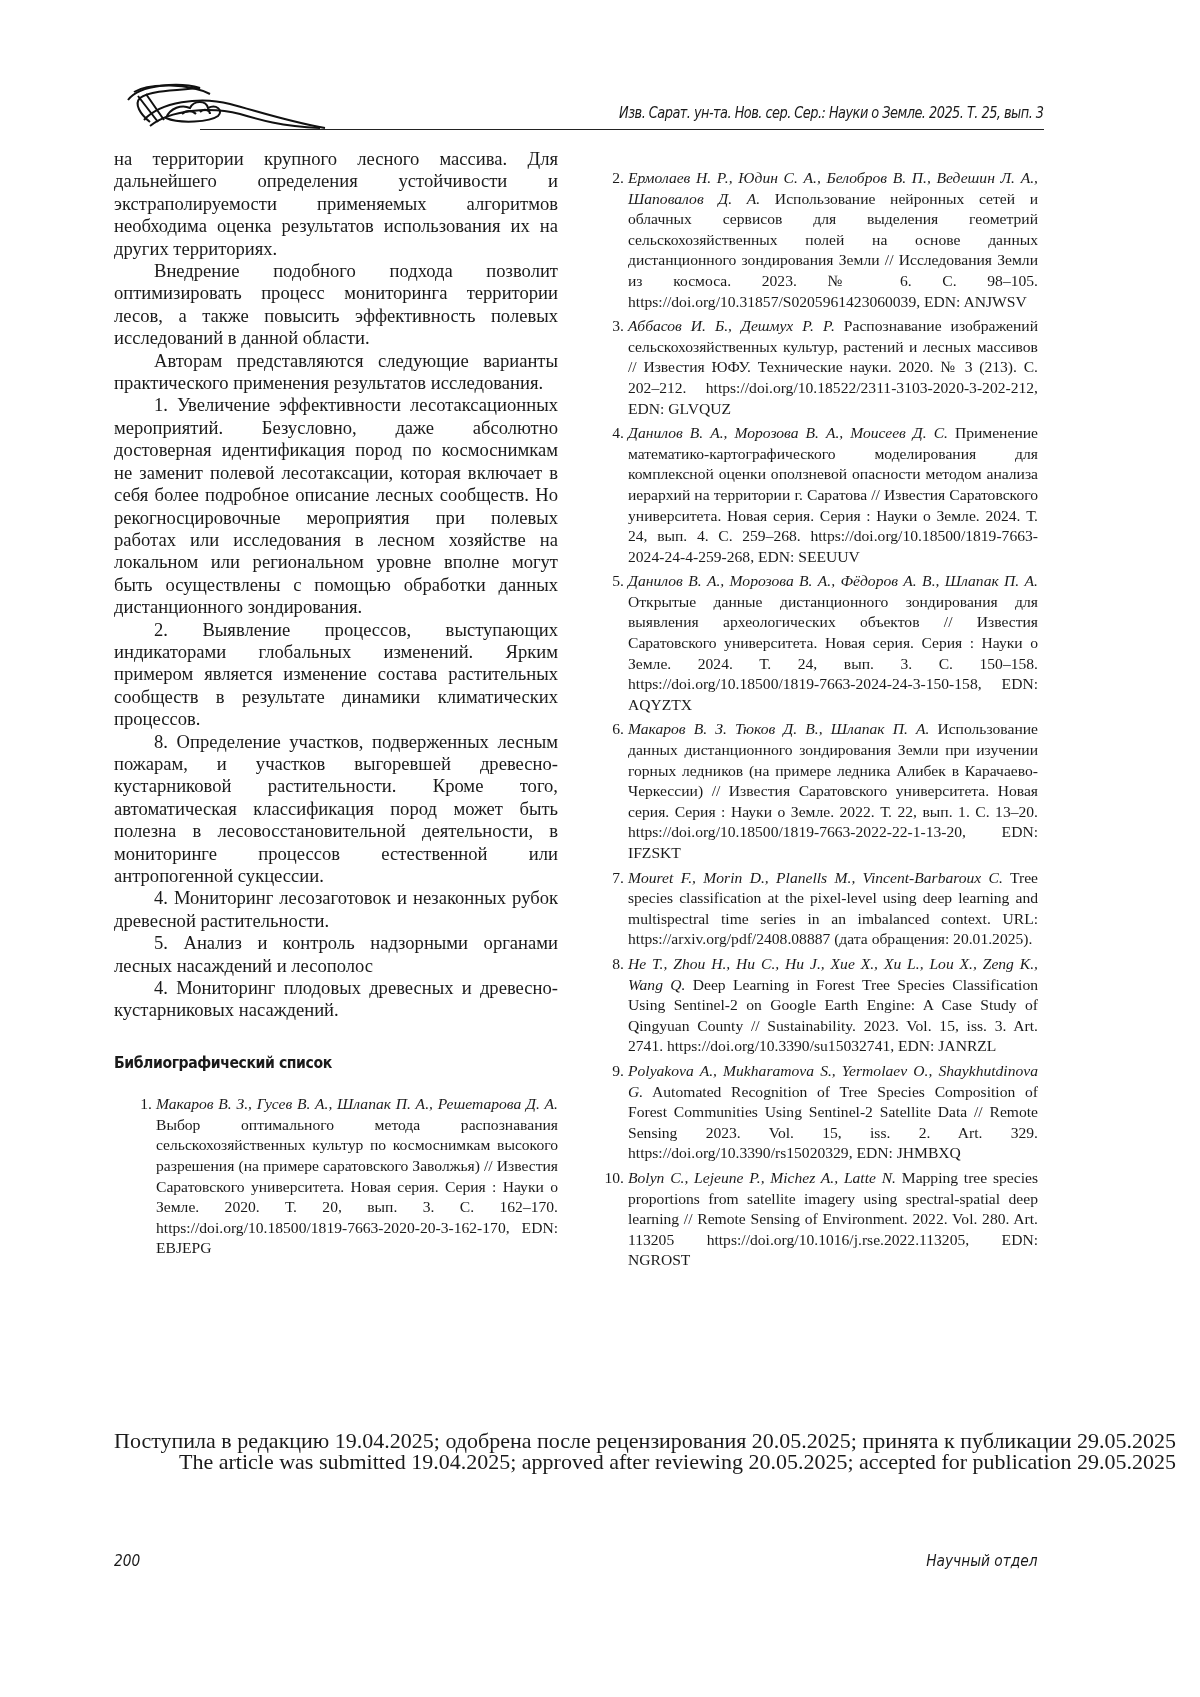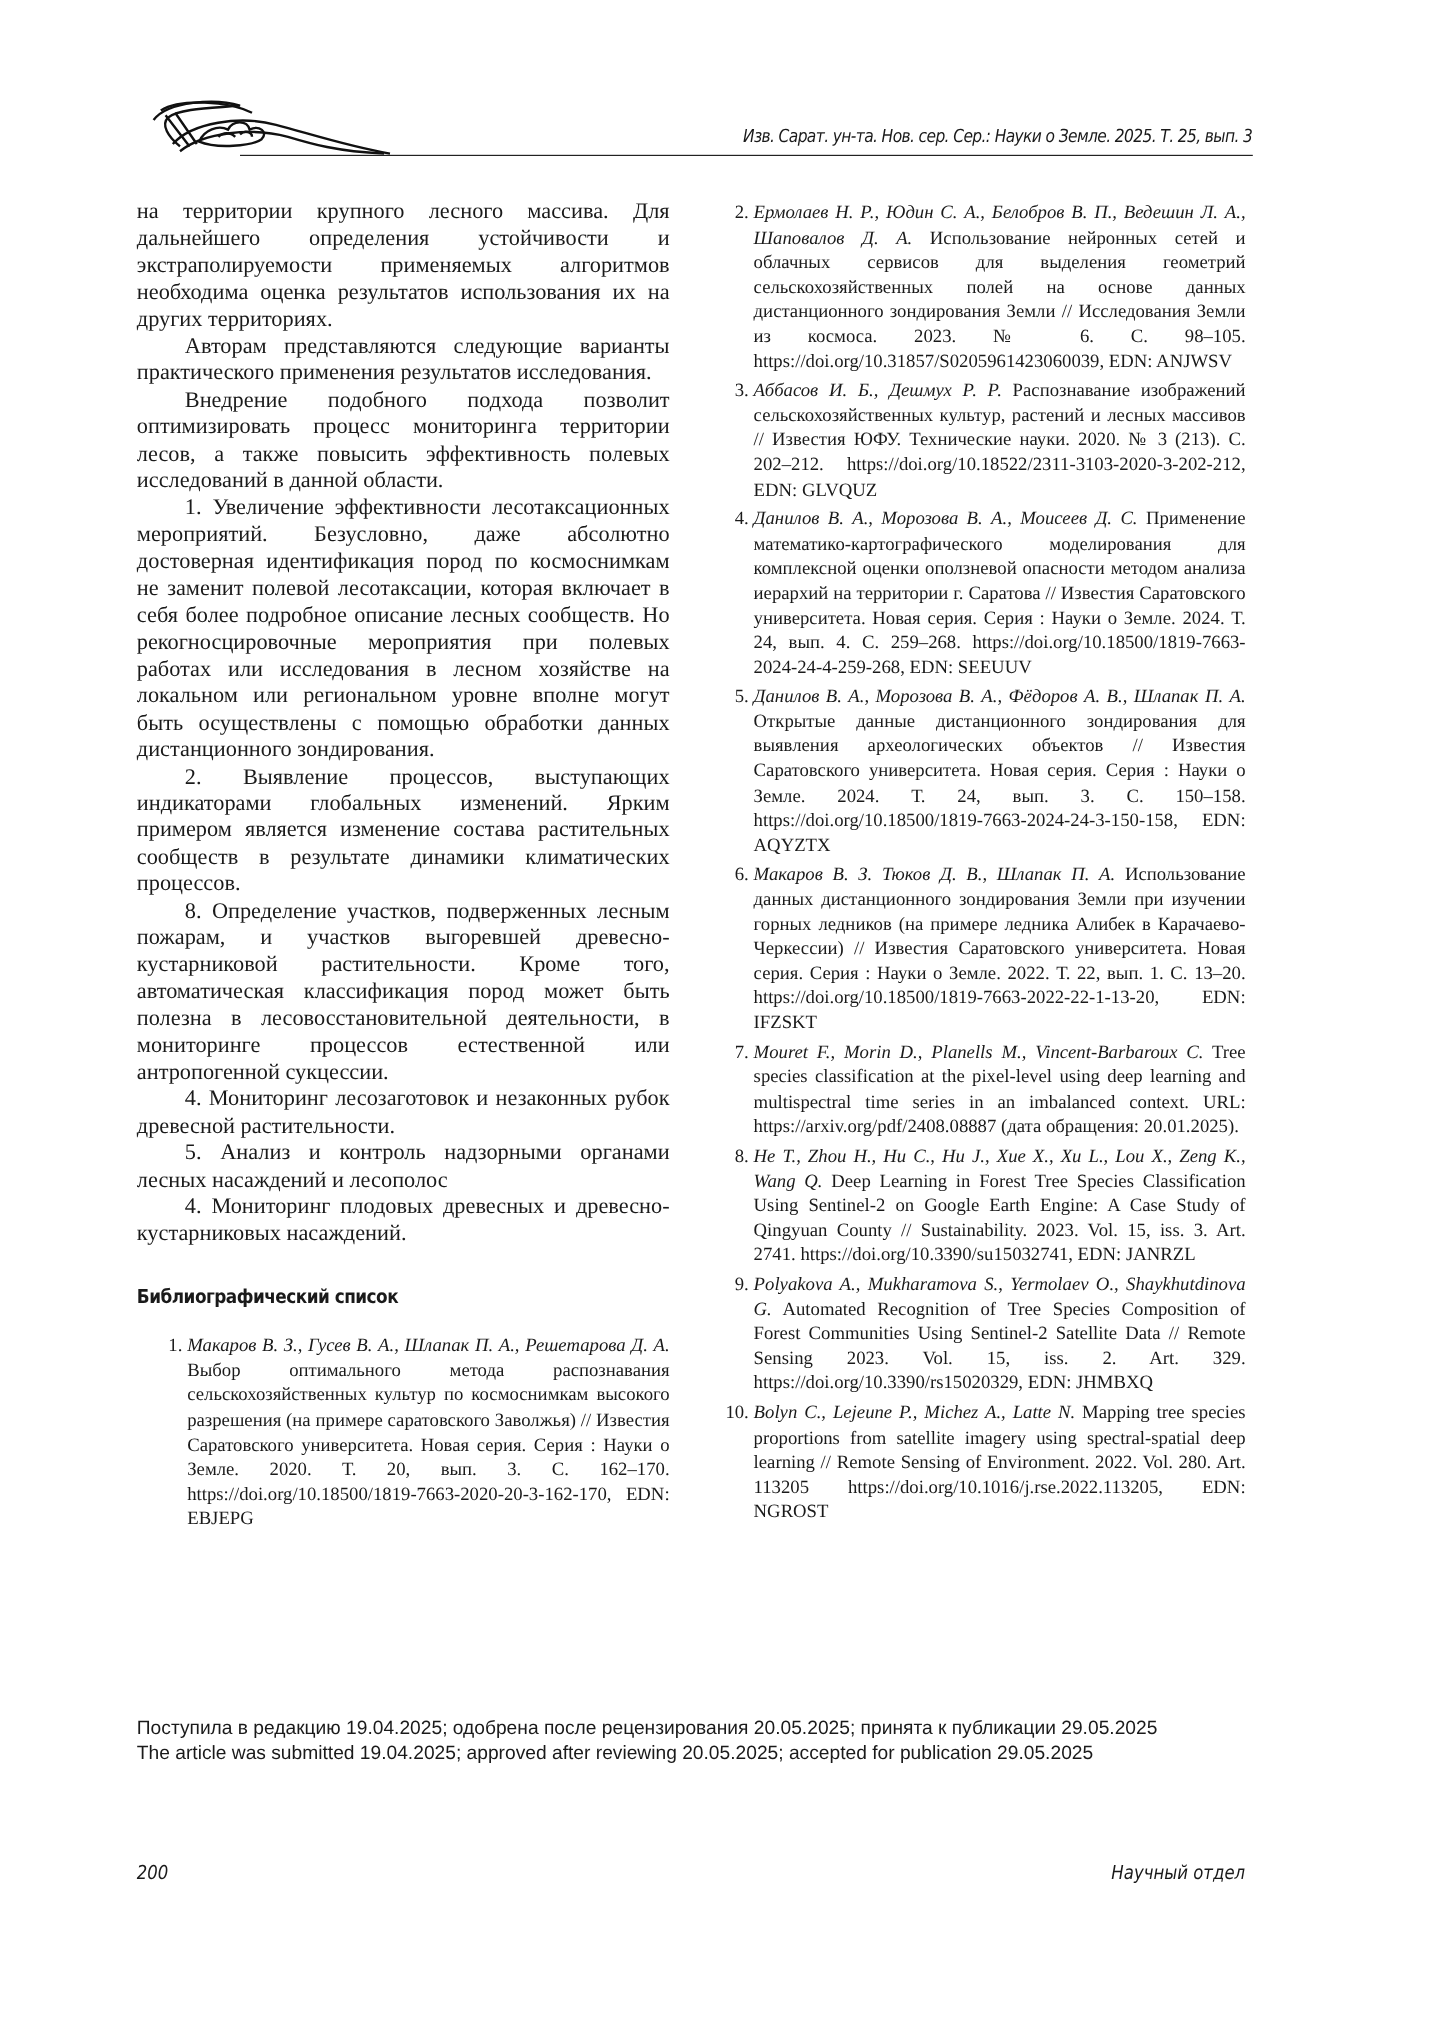--- a/index.html
+++ b/index.html
@@ -2,34 +2,34 @@
 <html><head>
 <meta charset="utf-8">
 <style>
   html, body { margin: 0; padding: 0; background: #ffffff; }
   body { width: 1200px; height: 1697px; position: relative; overflow: hidden; color: #1a1a1a; }
   .header { position: absolute; left: 120px; top: 78px; width: 924px; height: 52px; }
   .header .ornament { position: absolute; left: 0; top: 0; width: 210px; height: 52px; }
   .header .rule { position: absolute; left: 80px; right: 0; bottom: 0; border-bottom: 1.5px solid #222; }
   .header .journal { position: absolute; right: 0; bottom: 8px; font-family: "DejaVu Sans", sans-serif; font-style: italic; font-size: 15px; letter-spacing: -0.6px; transform: scaleX(0.86); transform-origin: right bottom; white-space: nowrap; }
   .col { position: absolute; font-family: "Liberation Serif", serif; }
-  .left { left: 114px; top: 166px; width: 444px; font-size: 18.6px; line-height: 22.4px; text-align: justify; hyphens: manual; }
+  .left { left: 114px; top: 148px; width: 444px; font-size: 18.6px; line-height: 22.4px; text-align: justify; hyphens: manual; }
   .left p { margin: 0; }
   .left p.ind { text-indent: 40px; }
   .biblio-title { font-family: "DejaVu Sans", sans-serif; font-weight: bold; font-size: 16px; letter-spacing: -0.5px; margin: 30px 0 20px 0; transform: scaleX(0.88); transform-origin: left; white-space: nowrap; }
   .refs { font-size: 15.6px; line-height: 20.6px; text-align: justify; }
   .ref { display: flex; margin-bottom: 4px; }
   .ref .num { flex: 0 0 auto; width: 32px; text-align: right; padding-right: 4px; }
   .ref .body { flex: 1 1 auto; }
   .ref .authors { font-style: italic; }
   .right { left: 602px; top: 168px; width: 436px; }
   .right .ref .num { width: 22px; }
   .left .refs { margin-left: 0; }
   .left .refs .ref .num { width: 38px; }
-  .dates { position: absolute; left: 114px; top: 1430px; font-family: Liberation Sans, sans-serif; font-size: 16px; line-height: 21px; white-space: nowrap; }
+  .dates { position: absolute; left: 114px; top: 1430px; font-family: Liberation Serif, serif; font-size: 22px; line-height: 21px; white-space: nowrap; text-align: right; }
   .footer { position: absolute; left: 114px; top: 1551px; width: 924px; font-family: "DejaVu Sans", sans-serif; font-style: italic; font-size: 16px; }
   .footer .page-num { position: absolute; left: 0; transform: scaleX(0.86); transform-origin: left; }
   .footer .section { position: absolute; right: 0; transform: scaleX(0.86); transform-origin: right; white-space: nowrap; }
 </style>
 </head>
 <body>
 
 <div class="header">
   <svg class="ornament" viewBox="0 0 210 52">
     <g fill="none" stroke="#111" stroke-width="2">
@@ -41,22 +41,22 @@
       <path d="M62 36 C 66 32, 72 32, 76 36 M80 34 C 84 30, 90 32, 90 36"></path>
       <path d="M18 18 L 38 44 M26 16 L 44 42"></path>
     </g>
   </svg>
   <div class="rule"></div>
   <div class="journal">Изв. Сарат. ун-та. Нов. сер. Сер.: Науки о Земле. 2025. Т. 25, вып. 3</div>
 </div>
 
 <div class="col left">
   <p>на территории крупного лесного массива. Для дальнейшего определения устойчивости и экстраполируемости применяемых алгоритмов необходима оценка результатов использования их на других территориях.</p>
+  <p class="ind">Внедрение подобного подхода позволит оптимизировать процесс мониторинга территории лесов, а также повысить эффективность полевых исследований в данной области.</p>
   <p class="ind">Авторам представляются следующие варианты практического применения результатов исследования.</p>
-  <p class="ind">Внедрение подобного подхода позволит оптимизировать процесс мониторинга территории лесов, а также повысить эффективность полевых исследований в данной области.</p>
   <p class="ind">1. Увеличение эффективности лесотаксационных мероприятий. Безусловно, даже абсолютно достоверная идентификация пород по космоснимкам не заменит полевой лесотаксации, которая включает в себя более подробное описание лесных сообществ. Но рекогносцировочные мероприятия при полевых работах или исследования в лесном хозяйстве на локальном или региональном уровне вполне могут быть осуществлены с помощью обработки данных дистанционного зондирования.</p>
   <p class="ind">2. Выявление процессов, выступающих индикаторами глобальных изменений. Ярким примером является изменение состава растительных сообществ в результате динамики климатических процессов.</p>
   <p class="ind">8. Определение участков, подверженных лесным пожарам, и участков выгоревшей древесно-кустарниковой растительности. Кроме того, автоматическая классификация пород может быть полезна в лесовосстановительной деятельности, в мониторинге процессов естественной или антропогенной сукцессии.</p>
   <p class="ind">4. Мониторинг лесозаготовок и незаконных рубок древесной растительности.</p>
   <p class="ind">5. Анализ и контроль надзорными органами лесных насаждений и лесополос</p>
   <p class="ind">4. Мониторинг плодовых древесных и древесно-кустарниковых насаждений.</p>
 
   <div class="biblio-title">Библиографический список</div>
 
   <div class="refs">

